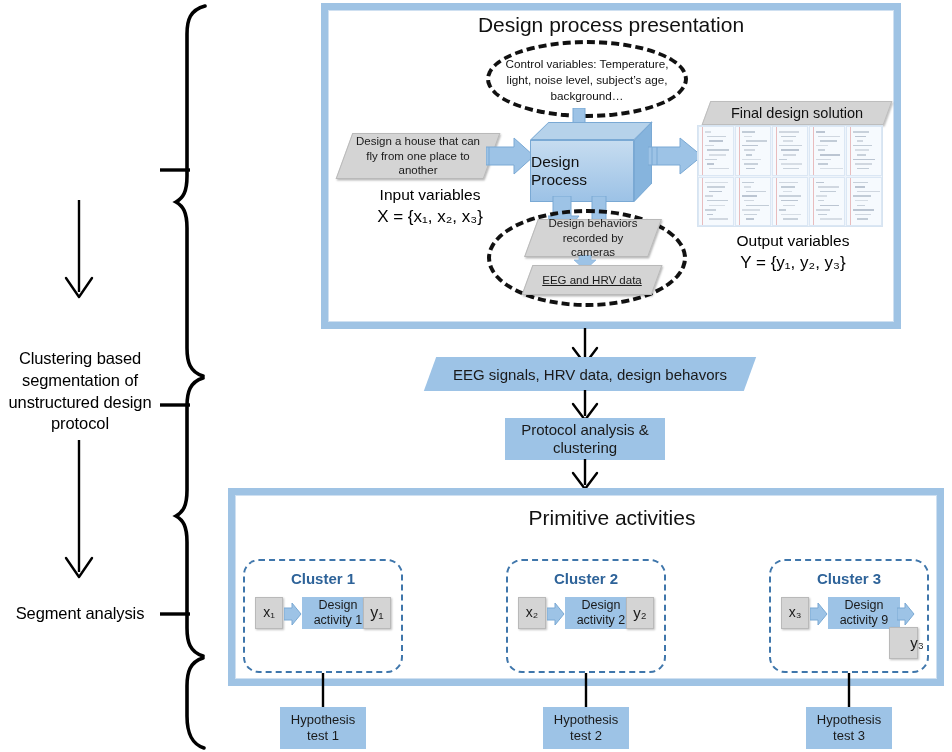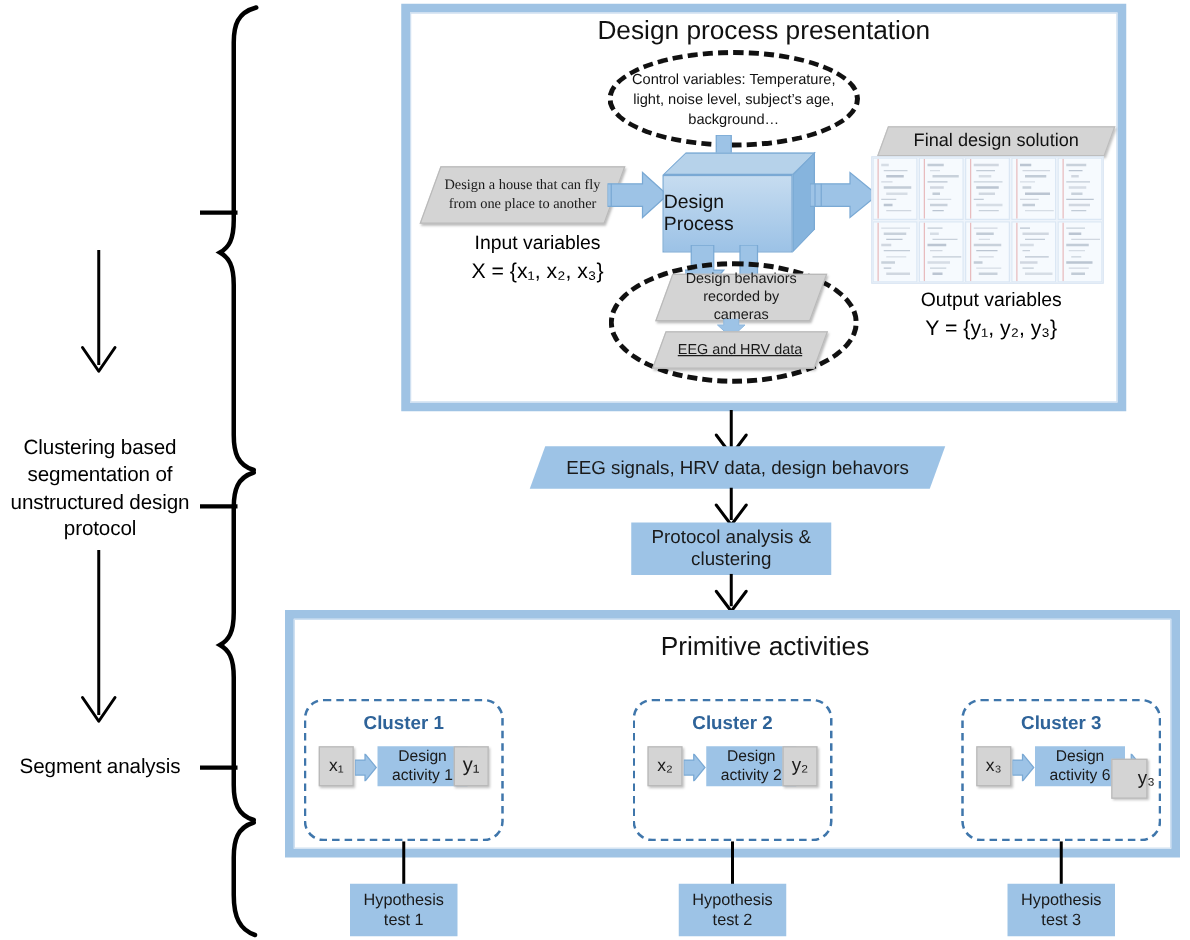--- a/index.html
+++ b/index.html
@@ -189,21 +189,21 @@
 
   <div class="panel-title" style="left:321px;top:13px;width:580px;">Design process presentation</div>
 
   <div class="ellipse" style="left:486px;top:40px;width:202px;height:78px;"></div>
   <div class="abs" style="left:492px;top:49px;width:190px;height:62px;display:flex;align-items:center;justify-content:center;text-align:center;font-size:11.7px;line-height:1.36;color:#111;">Control variables: Temperature, light, noise level, subject’s age, background…</div>
 
   <svg class="abs" style="left:562px;top:108px;width:36px;height:36px;">
     <polygon points="11,0 23,0 23,16 30,16 17,32 4,16 11,16" fill="#9dc3e6" stroke="#7aa9d4" stroke-width="1"></polygon>
   </svg>
 
-  <div class="para" style="left:344px;top:133px;width:148px;height:46px;font-family:Liberation Serif, serif;">
+  <div class="para" style="left:344px;top:133px;width:148px;height:46px;">
     <div class="skew gray-fill"></div>
     <div class="txt small" style="line-height:1.3;">Design a house that can fly from one place to another</div>
   </div>
 
   <svg class="abs" style="left:486px;top:136px;width:50px;height:42px;">
     <polygon points="0,11 28,11 28,2 48,20 28,38 28,29 0,29" fill="#9dc3e6" stroke="#7aa9d4" stroke-width="1"></polygon>
     <line x1="3" y1="11" x2="3" y2="29" stroke="#7aa9d4" stroke-width="1"></line>
   </svg>
 
   <div class="box3d" style="left:530px;top:122px;width:122px;height:80px;">
@@ -456,26 +456,26 @@
       <div class="cluster" style="left: 769px; top: 559px; width: 160px; height: 114px;">
         <div class="cluster-title">Cluster 3</div>
       </div>
       <div class="rect gray-fill" style="left: 781px; top: 597px; width: 28px; height: 32px; font-size: 14px; box-shadow: rgba(0, 0, 0, 0.25) 1.2px 1.2px 2px;">
         <span>x₃</span>
       </div>
       <svg class="abs" style="left: 810px; top: 603px; width: 18px; height: 22px;">
         <polygon points="0,5 8,5 8,0 17,11 8,22 8,17 0,17" fill="#9dc3e6" stroke="#7aa9d4" stroke-width="1"></polygon>
       </svg>
       <div class="rect" style="left: 828px; top: 597px; width: 72px; height: 32px; font-size: 12.5px; background: rgb(157, 195, 230); border: none;">
-        <span>Design activity 6</span>
+        <span>Design activity 9</span>
       </div>
       <svg class="abs" style="left: 897px; top: 603px; width: 18px; height: 22px;">
         <polygon points="0,5 8,5 8,0 17,11 8,22 8,17 0,17" fill="#9dc3e6" stroke="#7aa9d4" stroke-width="1"></polygon>
       </svg>
-      <div class="rect gray-fill" style="left: 889px; top: 607px; width: 28px; height: 32px; font-size: 15px; box-shadow: rgba(0, 0, 0, 0.25) 1.2px 1.2px 2px; padding-left: 27px;">
+      <div class="rect gray-fill" style="left: 889px; top: 627px; width: 28px; height: 32px; font-size: 15px; box-shadow: rgba(0, 0, 0, 0.25) 1.2px 1.2px 2px; padding-left: 27px;">
         <span>y₃</span>
       </div>
       <svg class="abs" style="left: 833px; top: 673px; width: 32px; height: 58px;">
         <line x1="16" y1="0" x2="16" y2="52" stroke="#000" stroke-width="2.4"></line>
         <polyline points="5,40 16,56 27,40" fill="none" stroke="#000" stroke-width="2.4" stroke-linecap="round" stroke-linejoin="round"></polyline>
       </svg>
       <div class="rect" style="left: 806px; top: 707px; width: 86px; height: 42px; font-size: 13px; background: rgb(157, 195, 230); border: none;">
         <span>Hypothesis test 3</span>
       </div>
     </div>

